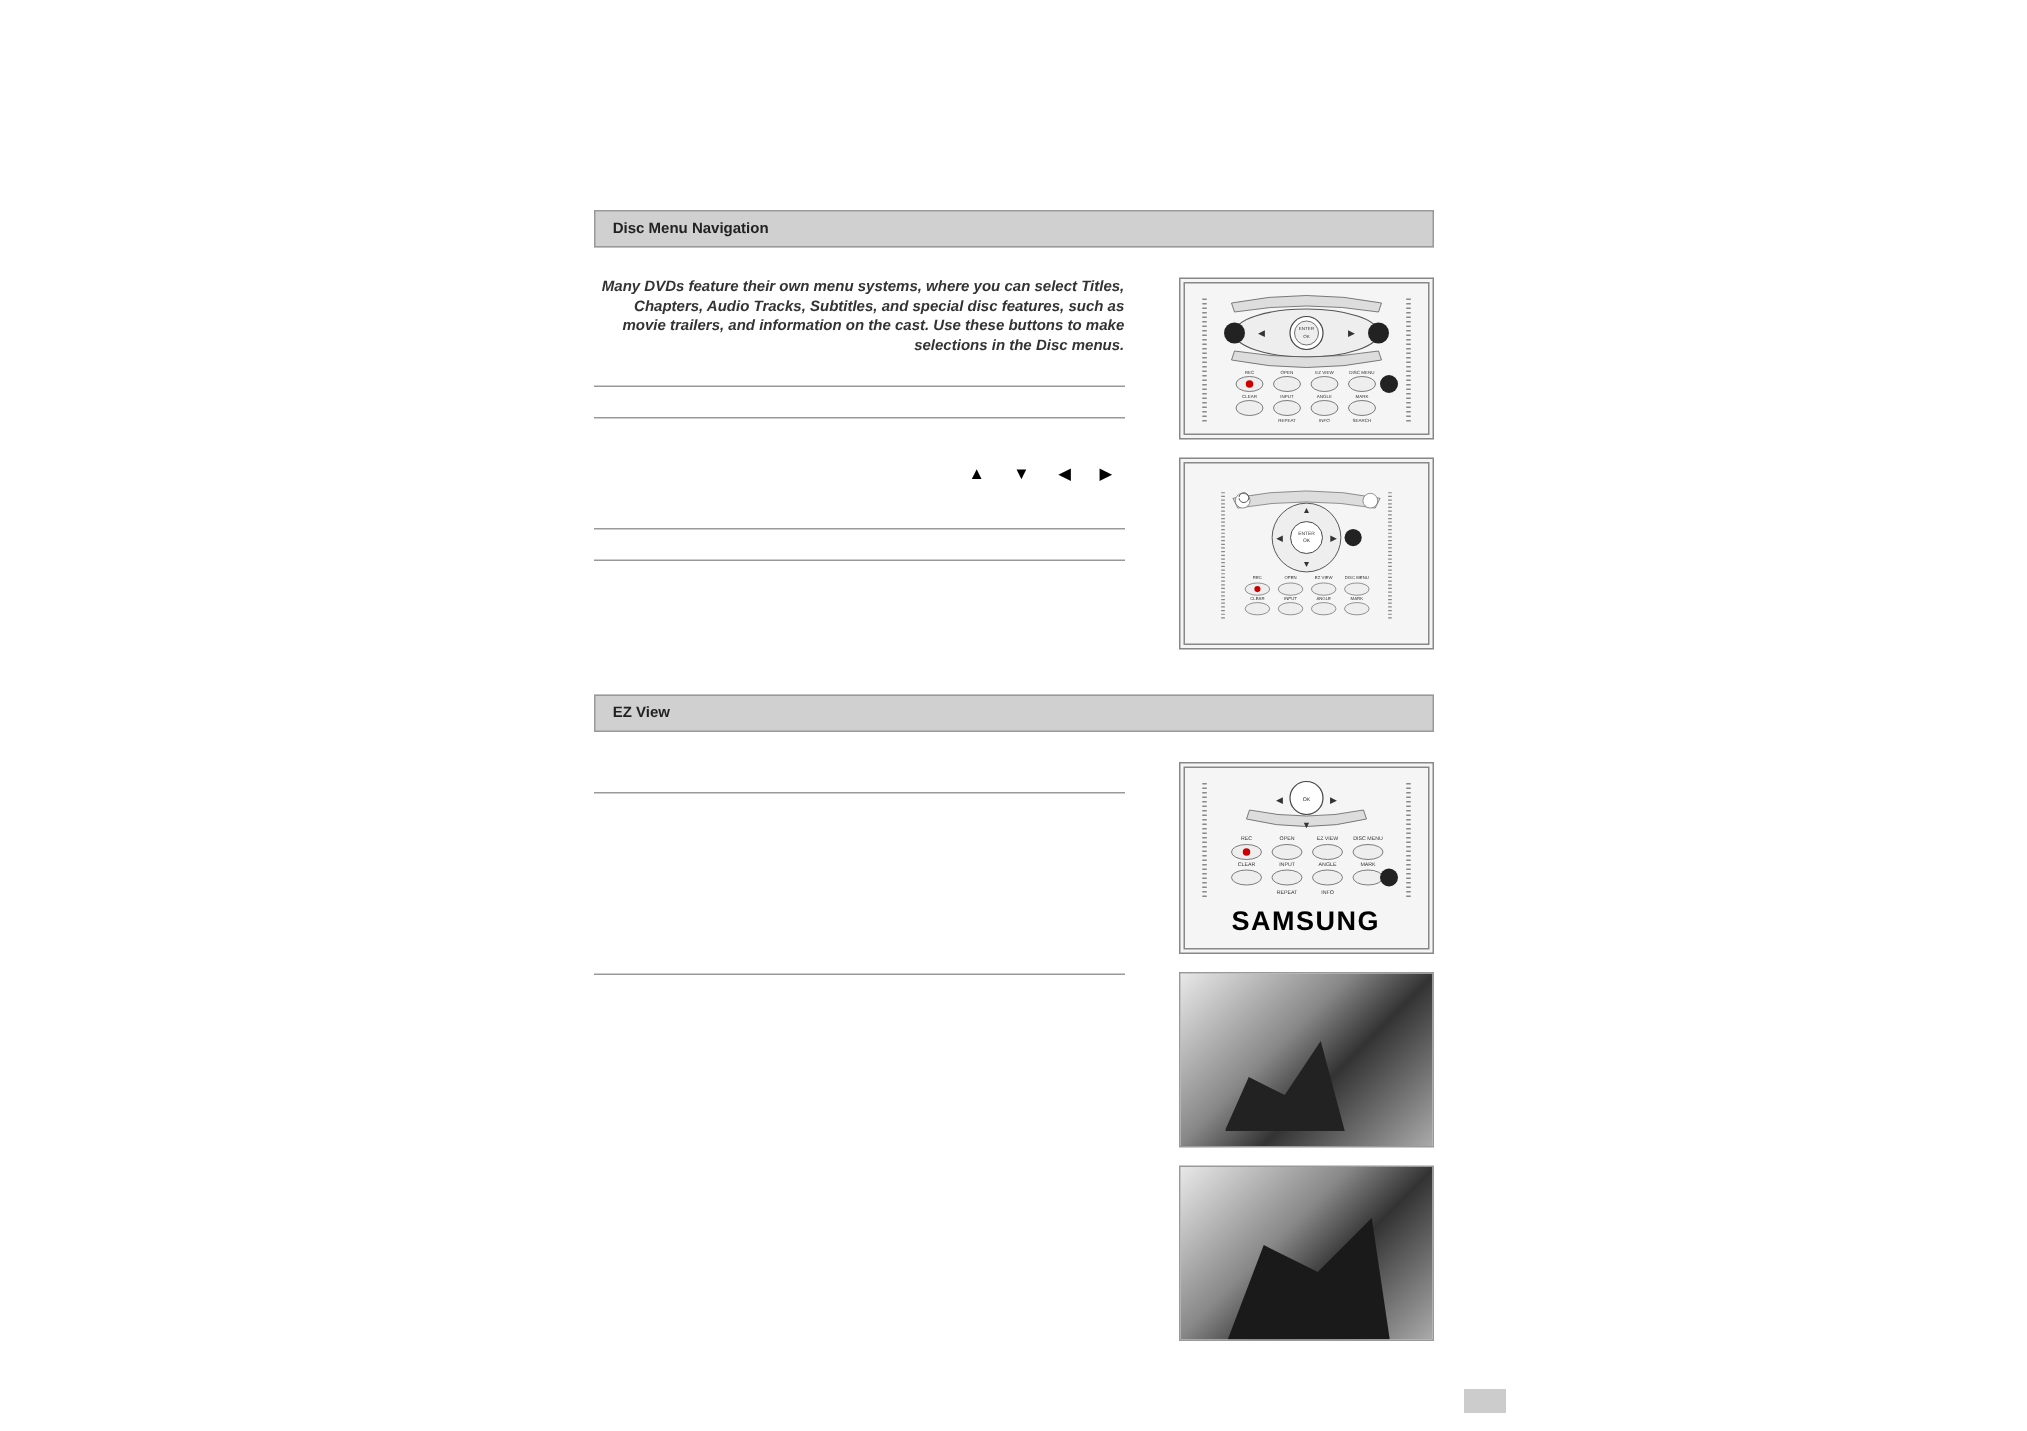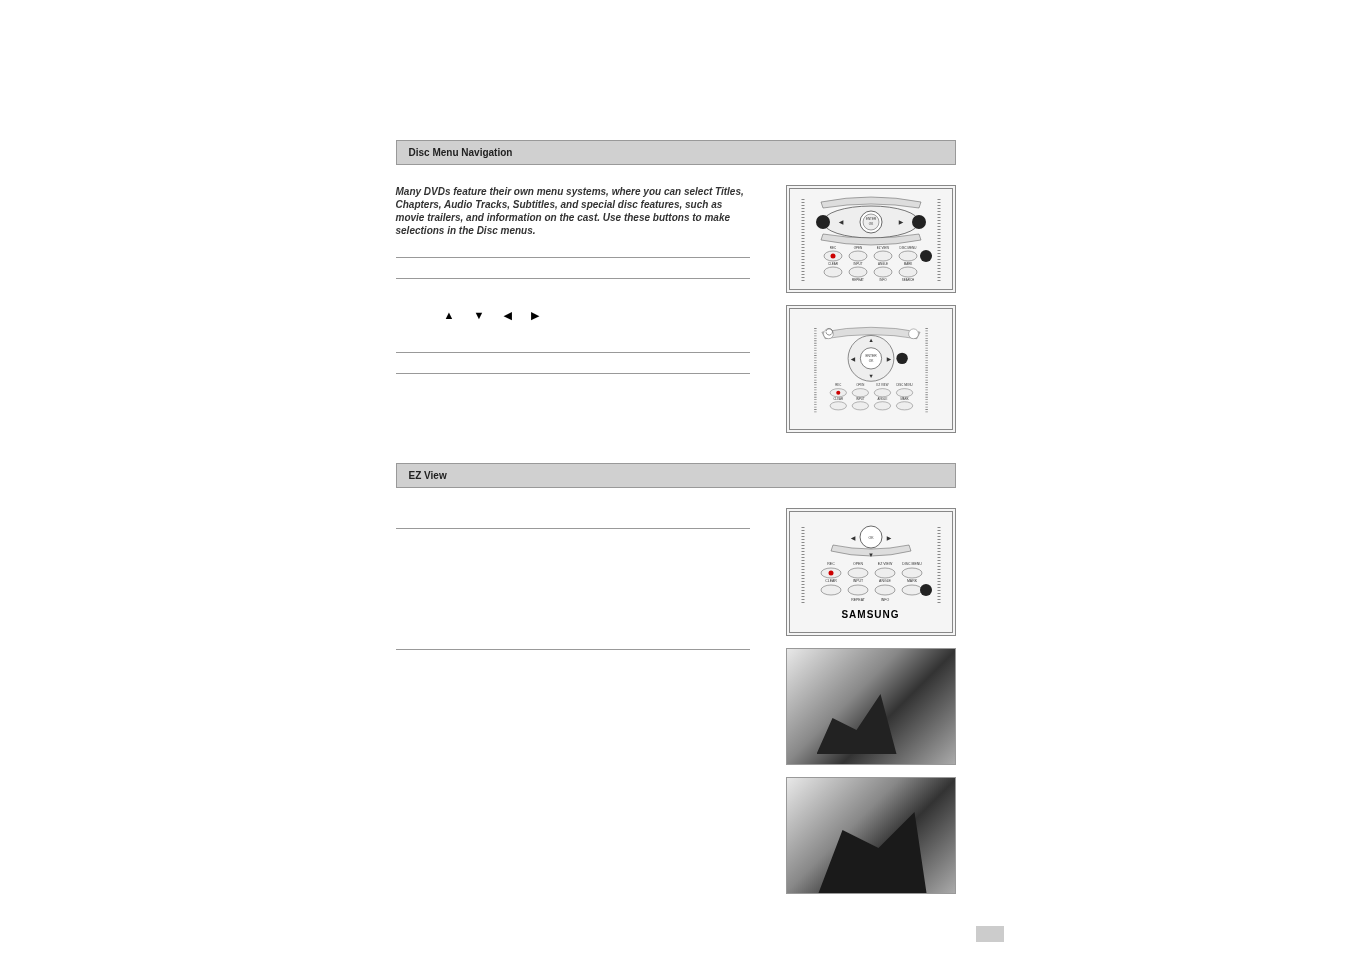--- a/index.html
+++ b/index.html
@@ -20,20 +20,21 @@
       padding: 6px 12px;
       font-weight: bold;
       font-size: 10px;
       color: #222;
       margin-bottom: 20px;
     }
     .two-col {
       display: flex;
       gap: 36px;
       margin-bottom: 30px;
+      text-align: right;
     }
     .left-col {
       flex: 1;
     }
     .right-col {
       width: 170px;
       display: flex;
       flex-direction: column;
       gap: 12px;
     }
@@ -73,21 +74,21 @@
       height: 120px;
       display: flex;
       flex-direction: column;
       align-items: center;
       justify-content: center;
       position: relative;
     }
     .samsung-label {
       font-family: Arial, sans-serif;
       font-weight: 900;
-      font-size: 10px;
+      font-size: 18px;
       letter-spacing: 1px;
       margin-top: 4px;
     }
     .photo {
       border: 1px solid #999;
       background: linear-gradient(135deg, #e8e8e8 0%, #888 40%, #333 60%, #aaa 100%);
       height: 115px;
       position: relative;
       overflow: hidden;
     }

